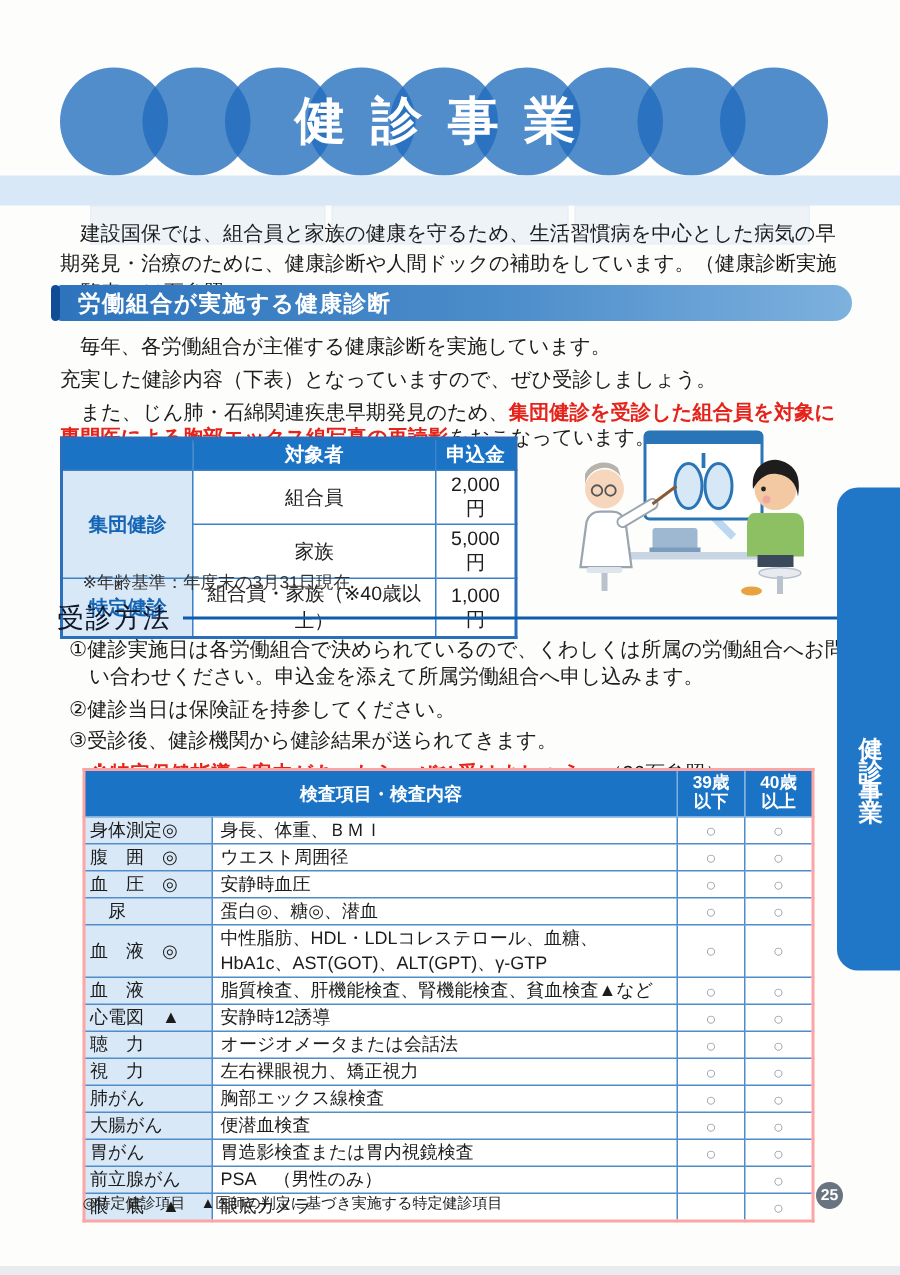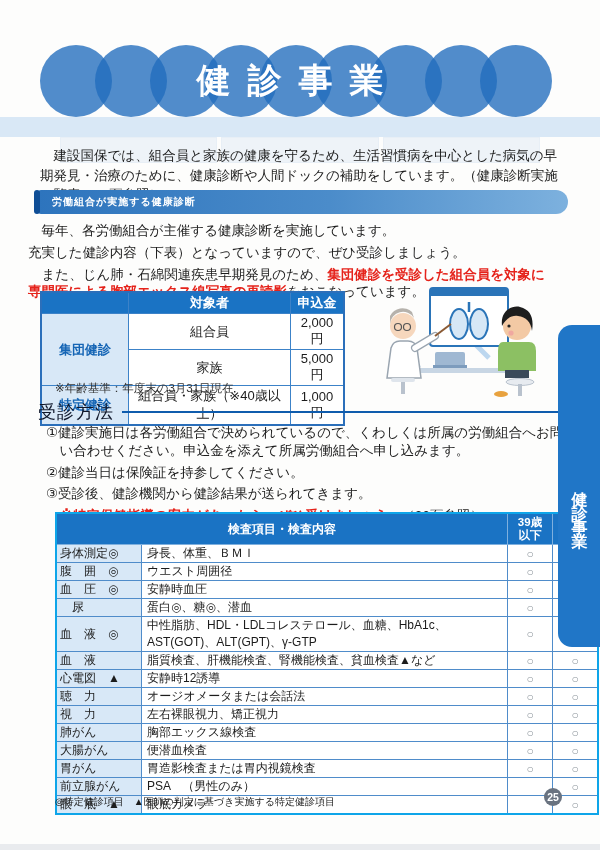--- a/index.html
+++ b/index.html
@@ -30,23 +30,23 @@
     font-size:13.5px;line-height:1.45;}
 
   
   .section-bar{
     position:absolute;top:190px;left:38px;width:530px;height:24px;
     background:linear-gradient(90deg,#2d74bd 0%,#4b8cca 55%,#7db1de 100%);
     border-radius:3px 12px 12px 3px;display:flex;align-items:center;
   }
   .section-bar::before{content:"";position:absolute;left:-4px;top:0;width:6px;height:24px;
     background:#0f4e96;border-radius:3px;}
-  .section-bar .bar-label{color:#fff;font-weight:bold;font-size:10px;padding-left:14px;letter-spacing:1px;}
-
-  .union-text{position:absolute;top:222px;left:28px;width:528px;font-size:13.5px;line-height:1.32;}
+  .section-bar .bar-label{color:#fff;font-weight:bold;font-size:15px;padding-left:14px;letter-spacing:1px;}
+
+  .union-text{position:absolute;top:222px;left:40px;width:528px;font-size:13.5px;line-height:1.32;}
   .union-text p{margin:0 0 4px 0;}
   .red{color:#e5231b;font-weight:bold;}
 
   
   .apply-row{position:absolute;top:291px;left:40px;width:513px;display:flex;}
   table{border-collapse:collapse;}
   .apply-table{width:305px;font-size:13px;}
   .apply-table th,.apply-table td{border:1px solid #3c82c8;padding:1px 4px;text-align:center;}
   .apply-table{border:2px solid #2b6fba;}
   .apply-table thead th{background:#1a73c4;color:#fff;font-weight:bold;height:18px;font-size:13px;}
@@ -58,22 +58,22 @@
 
   
   .method-head{position:absolute;top:400px;left:38px;width:530px;display:flex;align-items:center;}
   .method-head .mh-label{color:#0f172a;font-weight:normal;font-size:18px;letter-spacing:1px;white-space:nowrap;}
   .method-head .mh-line{flex:1;height:0;border-top:2px solid #0f5cad;margin-left:8px;}
   .method-list{position:absolute;top:424px;left:46px;width:522px;font-size:13.5px;line-height:1.32;}
   .method-list p{margin:0 0 4px 0;padding-left:1em;text-indent:-1em;}
   .method-note{margin-top:2px;padding-left:14px;font-size:13.5px;}
 
   
-  .exam-table{position:absolute;top:512px;left:55px;width:544px;font-size:12px;
-    border:2px solid #0ea5e9;}
+  .exam-table{position:absolute;top:512px;left:55px;width:488px;font-size:12px;
+    border:2px solid #fca5a5;}
   .exam-table th,.exam-table td{border:1px solid #4f8cca;}
   .exam-table thead th{background:#1a73c4;color:#fff;font-weight:bold;height:28px;
     border-color:#7fb0de;}
   .exam-table thead th.agecol{width:42px;font-size:11.5px;line-height:1.15;white-space:pre-line;}
   .exam-table td.lab{background:#d8e8f7;width:78px;padding:0 3px;height:15.5px;white-space:nowrap;margin-left:40px;}
   .exam-table td.cnt{background:#fff;padding:0 5px;}
   .exam-table td.mk{background:#fff;text-align:center;color:#8d959c;font-size:12px;width:42px;}
 
   .legend{position:absolute;top:795px;left:55px;font-size:10px;}
   .pagenum{position:absolute;top:788px;left:544px;width:18px;height:18px;border-radius:50%;

